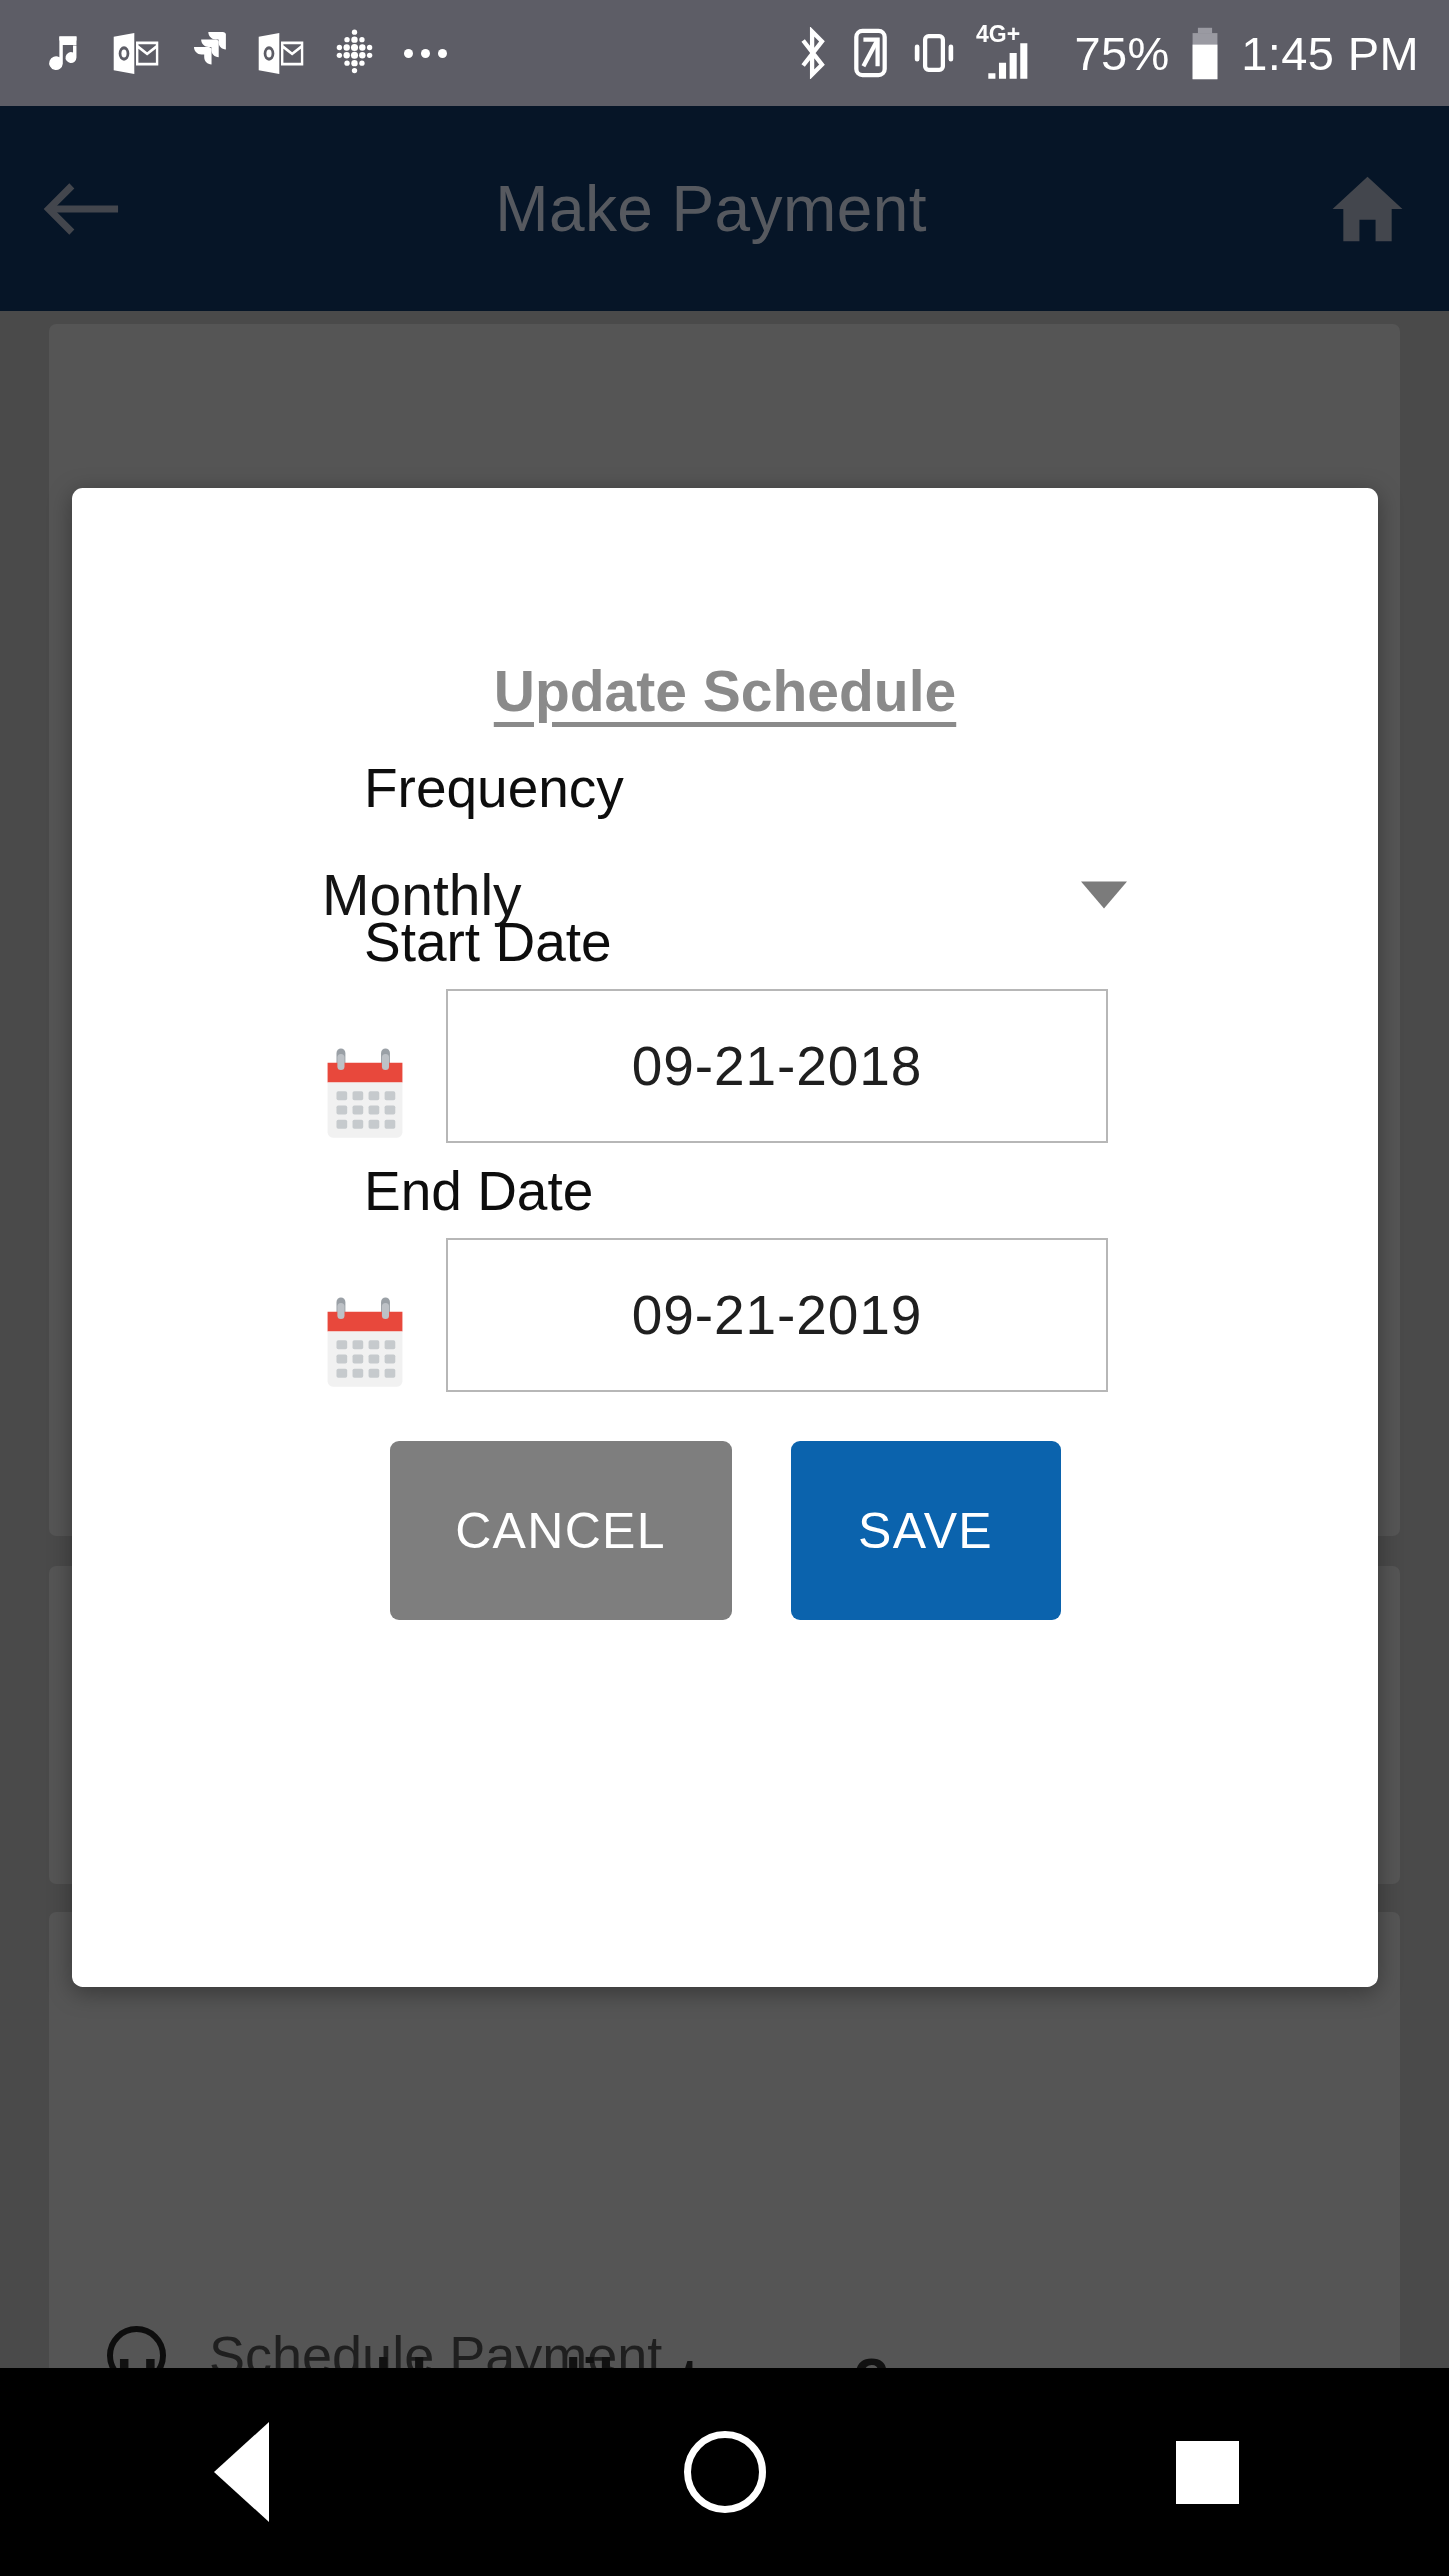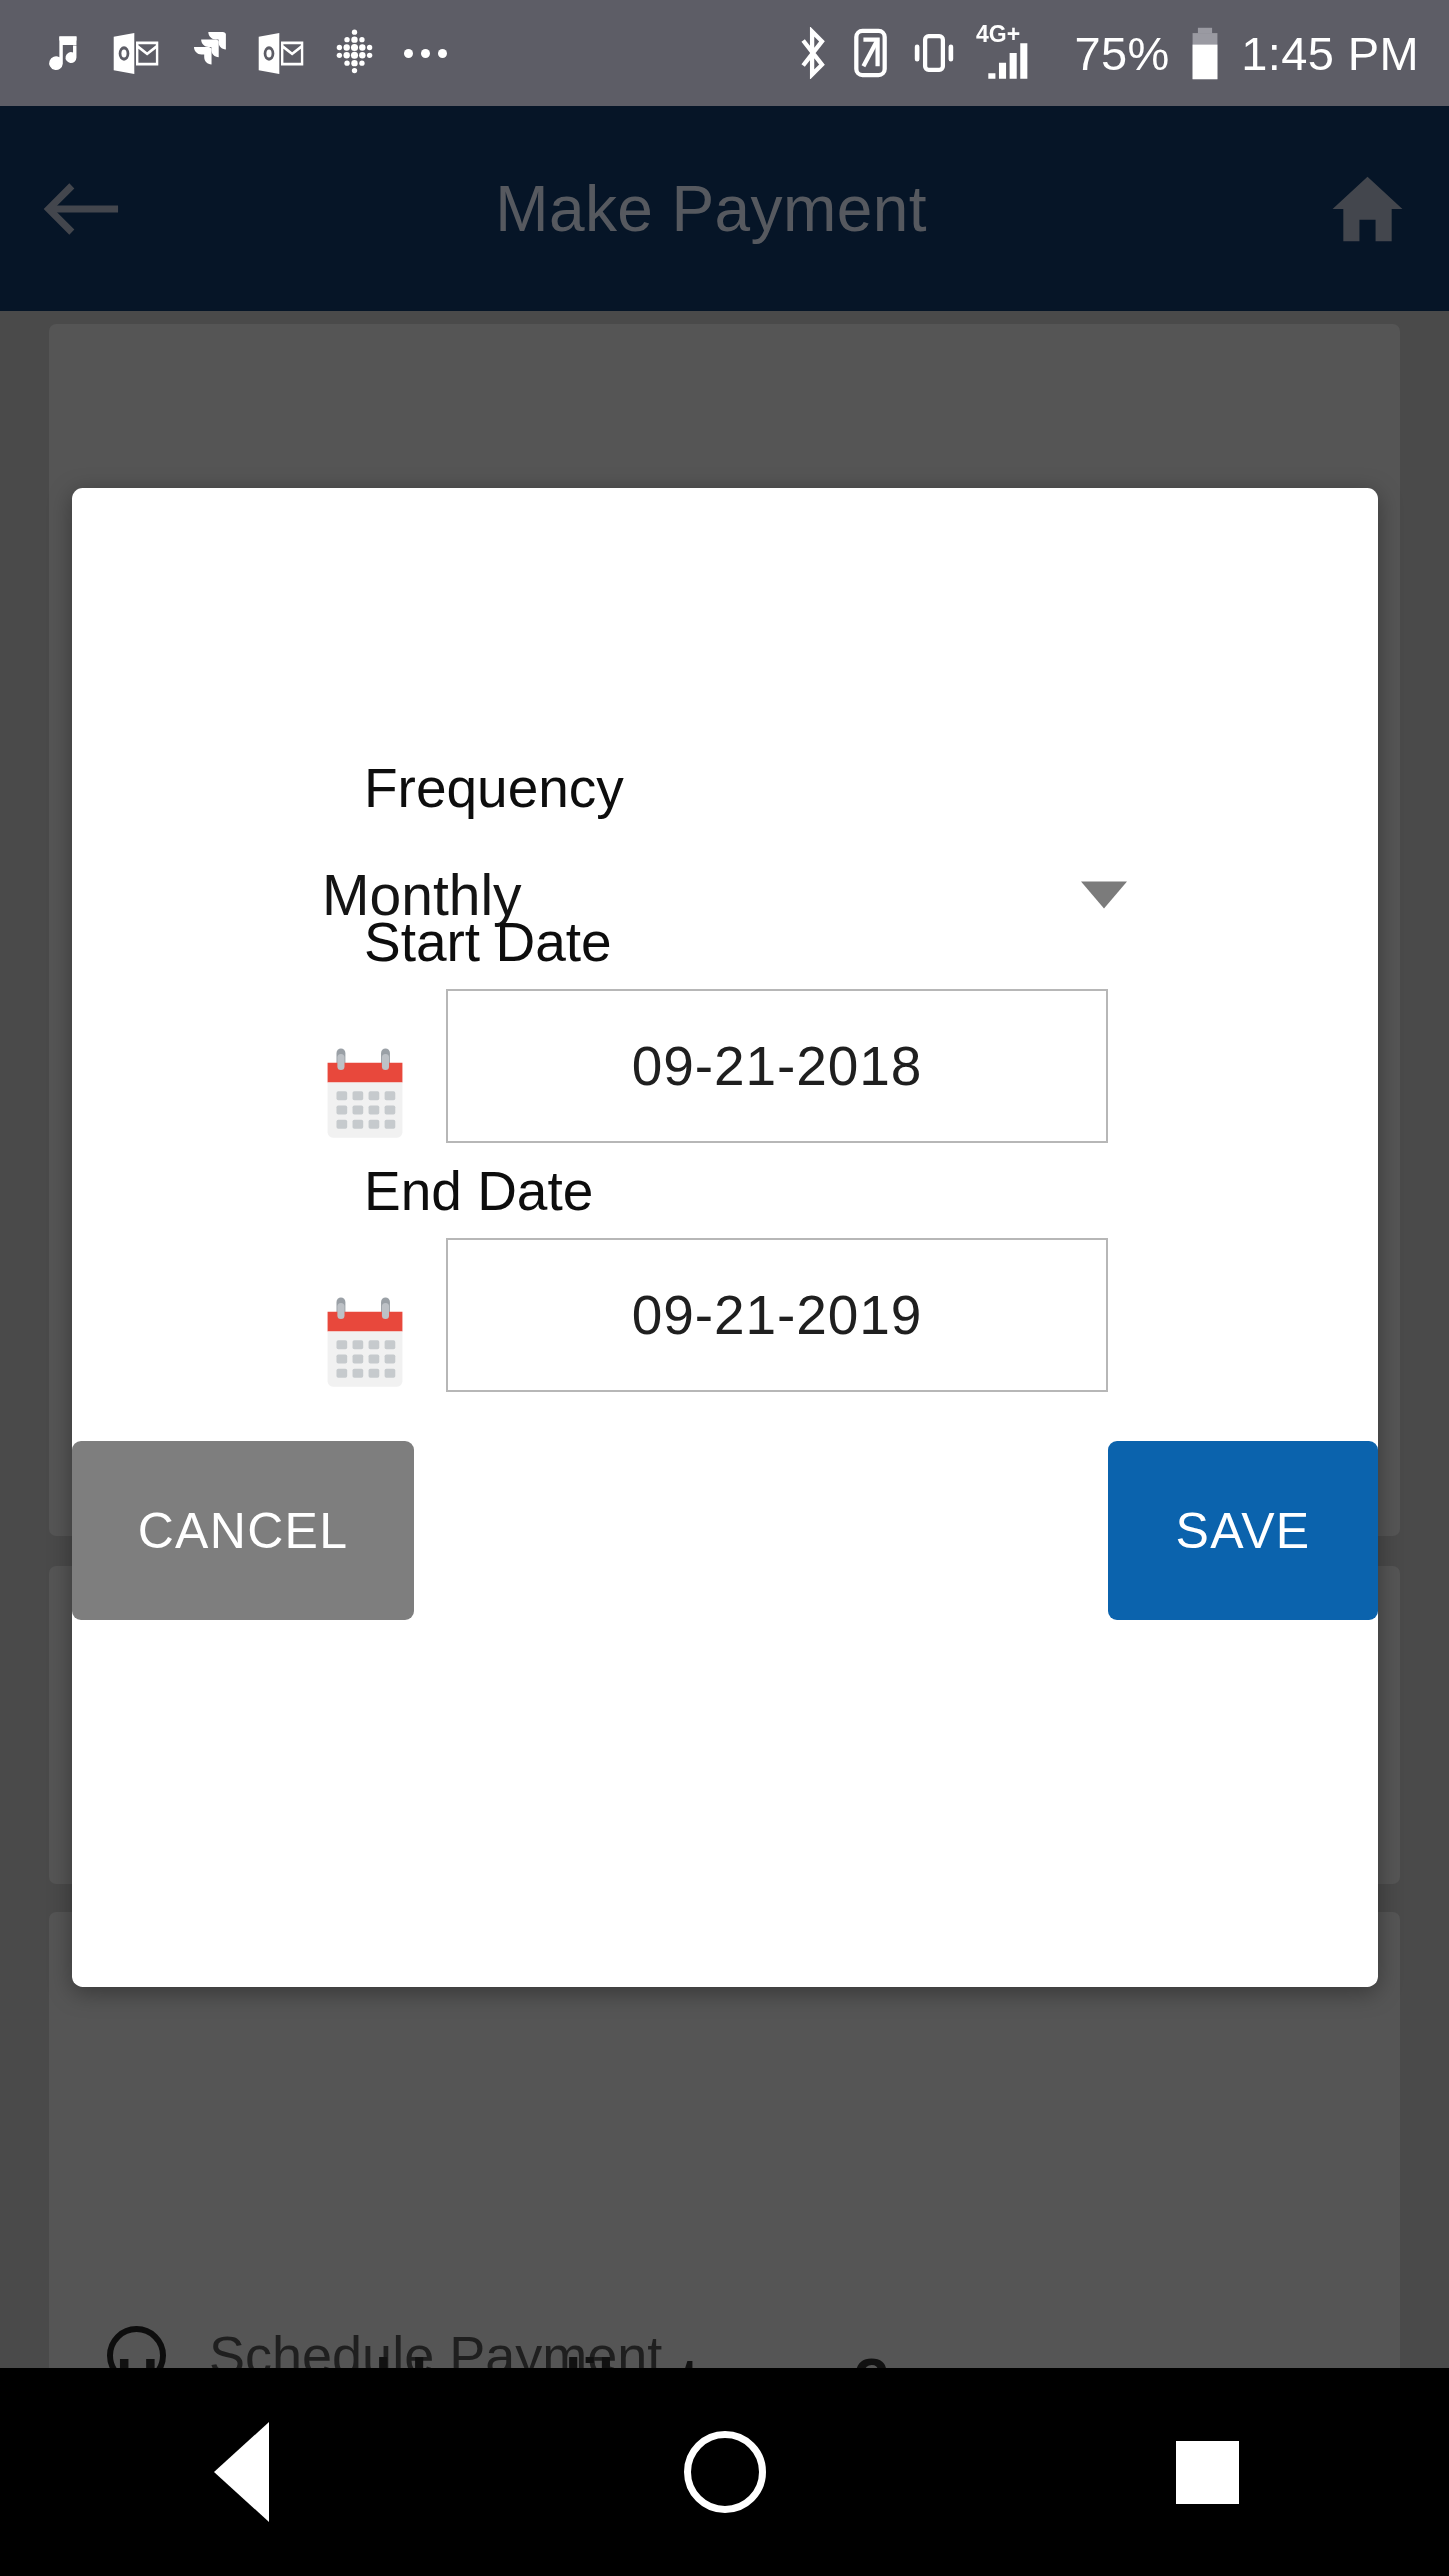--- a/index.html
+++ b/index.html
@@ -146,21 +146,21 @@
     width:662px; height:154px;
     border:2.7px solid #b7b7b7;
     background:#ffffff;
     display:flex; align-items:center; justify-content:center;
     font-size:55px; color:#1f1f1f;
     letter-spacing:0.9px;
   }
 
   .btn-row {
     position:absolute; left:0; top:953px; width:100%;
-    display:flex; justify-content:space-between; gap:59px;
+    display:flex; justify-content:center; gap:59px;
   }
   .btn {
     border:none; cursor:pointer;
     color:#ffffff;
     font-family:"Liberation Sans", sans-serif;
     font-size:50px; font-weight:400; letter-spacing:1.3px;
     border-radius:9px;
   }
   .btn-cancel { width:342px; height:179px; background:#7e7e7e; }
   .btn-save   { width:270px; height:179px; background:#0b63ad; }
@@ -297,20 +297,21 @@
     <div class="radio-row">
       <span class="radio-outer"></span>
       <span class="radio-label">Schedule Payment</span>
     </div>
 
     <div class="q-title" id="q3">How would you like to pay?</div>
   </div>
 
   <div class="dialog">
 
+    <div class="dlg-title">Update Schedule</div>
 
     <div class="fld-label label-frequency">Frequency</div>
     <div class="freq-row">
       <span class="freq-value">Monthly</span>
       <span class="caret"></span>
     </div>
 
     <div class="fld-label label-start">Start Date</div>
     <div class="date-row" id="row-start">
       <svg class="cal-ico" viewBox="0 0 48 55">

